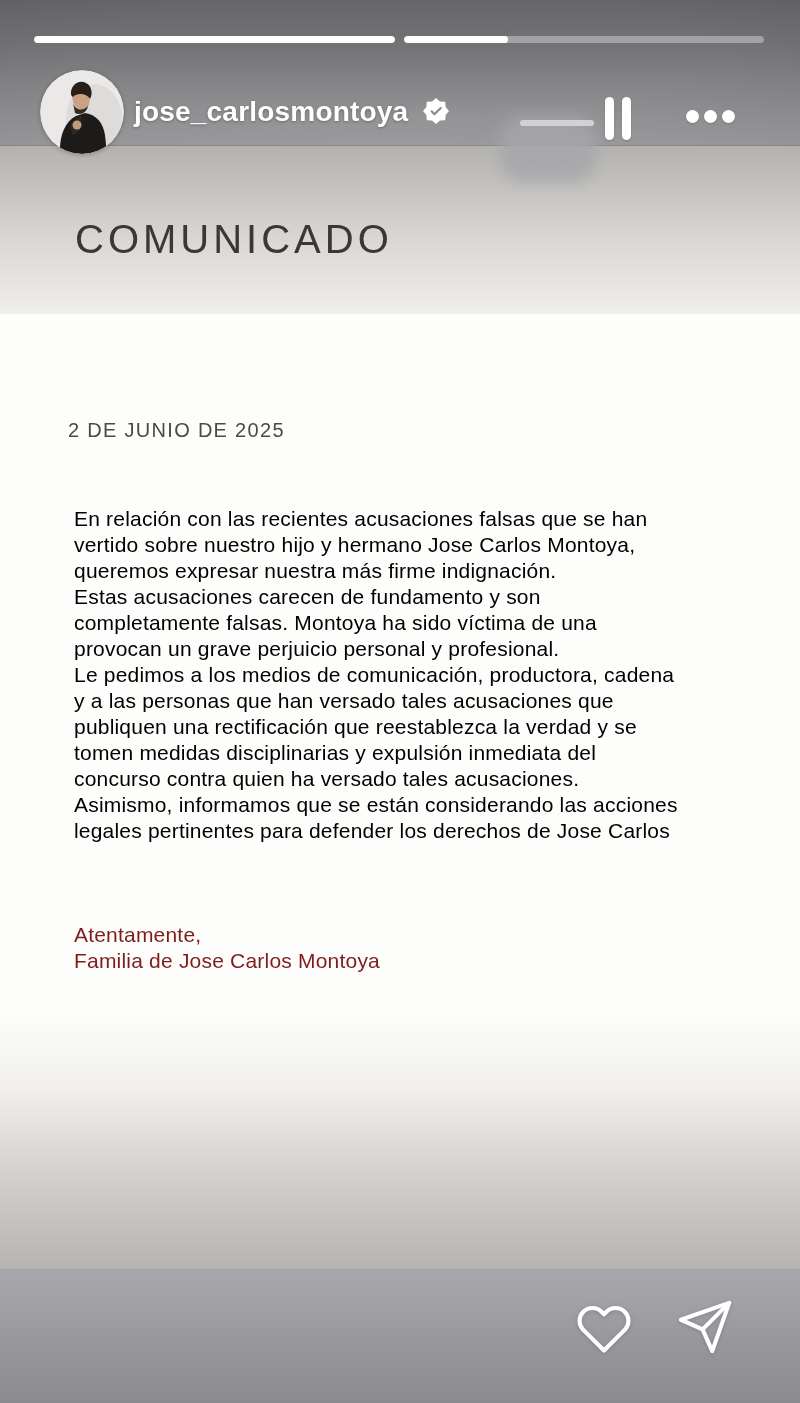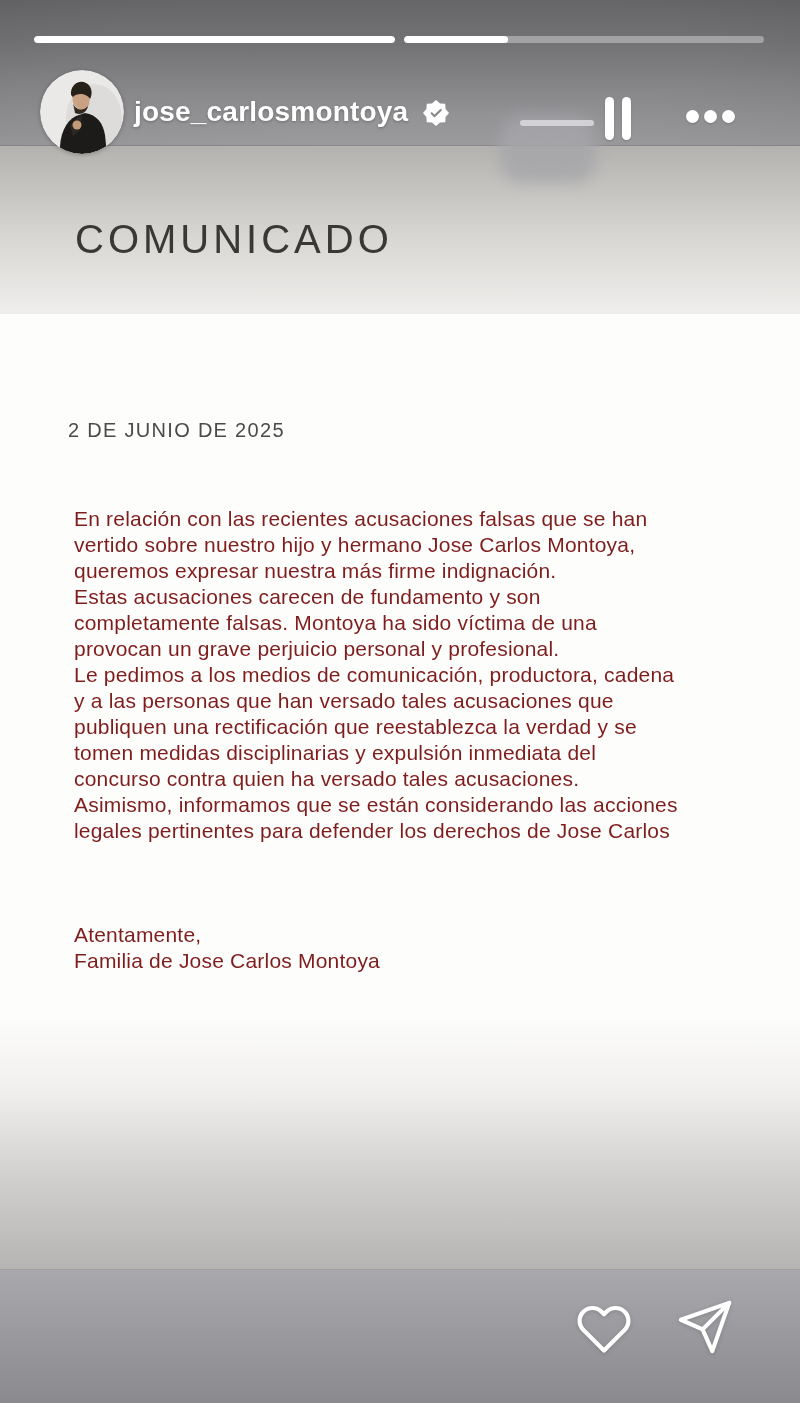--- a/index.html
+++ b/index.html
@@ -16,33 +16,33 @@
   .band-white{top:314px;height:700px;background:#fdfdfc;}
   .band-fade{top:1014px;height:256px;background:linear-gradient(180deg,#fdfdfc 0%,#f0efed 30%,#d3d1cf 62%,#b6b4b2 100%);}
   .band-footer{top:1270px;height:133px;background:linear-gradient(180deg,#a9a8ad 0%,#98979c 55%,#8b8a8f 100%);box-shadow:0 -1px 0 rgba(0,0,0,0.10);}
   
   .progress-row{position:absolute;top:36px;left:34px;right:36px;height:7px;display:flex;gap:9px;}
   .progress-track{flex:1;height:7px;border-radius:4px;background:rgba(255,255,255,0.35);overflow:hidden;}
   .progress-fill{height:100%;border-radius:4px;background:#fff;}
   
   .avatar-btn{position:absolute;left:40px;top:70px;width:84px;height:84px;border-radius:50%;overflow:hidden;
     box-shadow:0 1px 4px rgba(0,0,0,0.25);}
-  .header-info{position:absolute;left:134px;top:96px;display:flex;align-items:center;gap:15px;}
+  .header-info{position:absolute;left:134px;top:96px;display:flex;align-items:flex-start;gap:15px;}
   .username{color:#fff;font-size:28px;font-weight:600;letter-spacing:0.2px;text-shadow:0 1px 3px rgba(0,0,0,0.28);cursor:pointer;}
   .badge{width:26px;height:26px;margin-top:2px;}
   .smudge-blob{position:absolute;left:500px;top:116px;width:96px;height:66px;border-radius:22px;background:#a6a5a9;filter:blur(8px);opacity:0.85;}
   .smudge-line{position:absolute;left:520px;top:120px;width:74px;height:6px;border-radius:3px;background:#d2d1d5;}
   .pause-btn{position:absolute;left:605px;top:97px;width:27px;height:43px;display:flex;gap:8px;cursor:pointer;}
   .pause-bar{width:9px;height:43px;border-radius:4.5px;background:#fff;box-shadow:0 1px 2px rgba(0,0,0,0.18);}
   .more-btn{position:absolute;left:686px;top:109px;height:14px;display:flex;gap:5px;align-items:center;cursor:pointer;}
   .more-dot{width:13px;height:13px;border-radius:50%;background:#fff;box-shadow:0 1px 2px rgba(0,0,0,0.18);}
   
   .stmt-title{position:absolute;left:75px;top:217px;font-size:40px;font-weight:400;letter-spacing:4px;color:#3a3834;white-space:nowrap;}
   .stmt-date{position:absolute;left:68px;top:419px;font-size:20px;letter-spacing:1.3px;color:#4b4a48;white-space:nowrap;}
-  .stmt-body{position:absolute;left:74px;top:506px;font-size:21px;line-height:26px;letter-spacing:0.2px;color:#7f1d1d;}
+  .stmt-body{position:absolute;left:74px;top:506px;font-size:21px;line-height:26px;letter-spacing:0.2px;color:#000000;}
   .stmt-body div{white-space:nowrap;}
   .stmt-closing{position:absolute;left:74px;top:922px;font-size:21px;line-height:26px;letter-spacing:0.2px;color:#7f1d1d;}
   .stmt-closing div{white-space:nowrap;}
   
   .icon-btn{position:absolute;cursor:pointer;filter:drop-shadow(0 1px 2px rgba(0,0,0,0.15));}
   .like-btn{left:576px;top:1301px;width:56px;height:56px;}
   .share-btn{left:676px;top:1298px;width:58px;height:58px;}
 </style>
 </head>
 <body>

